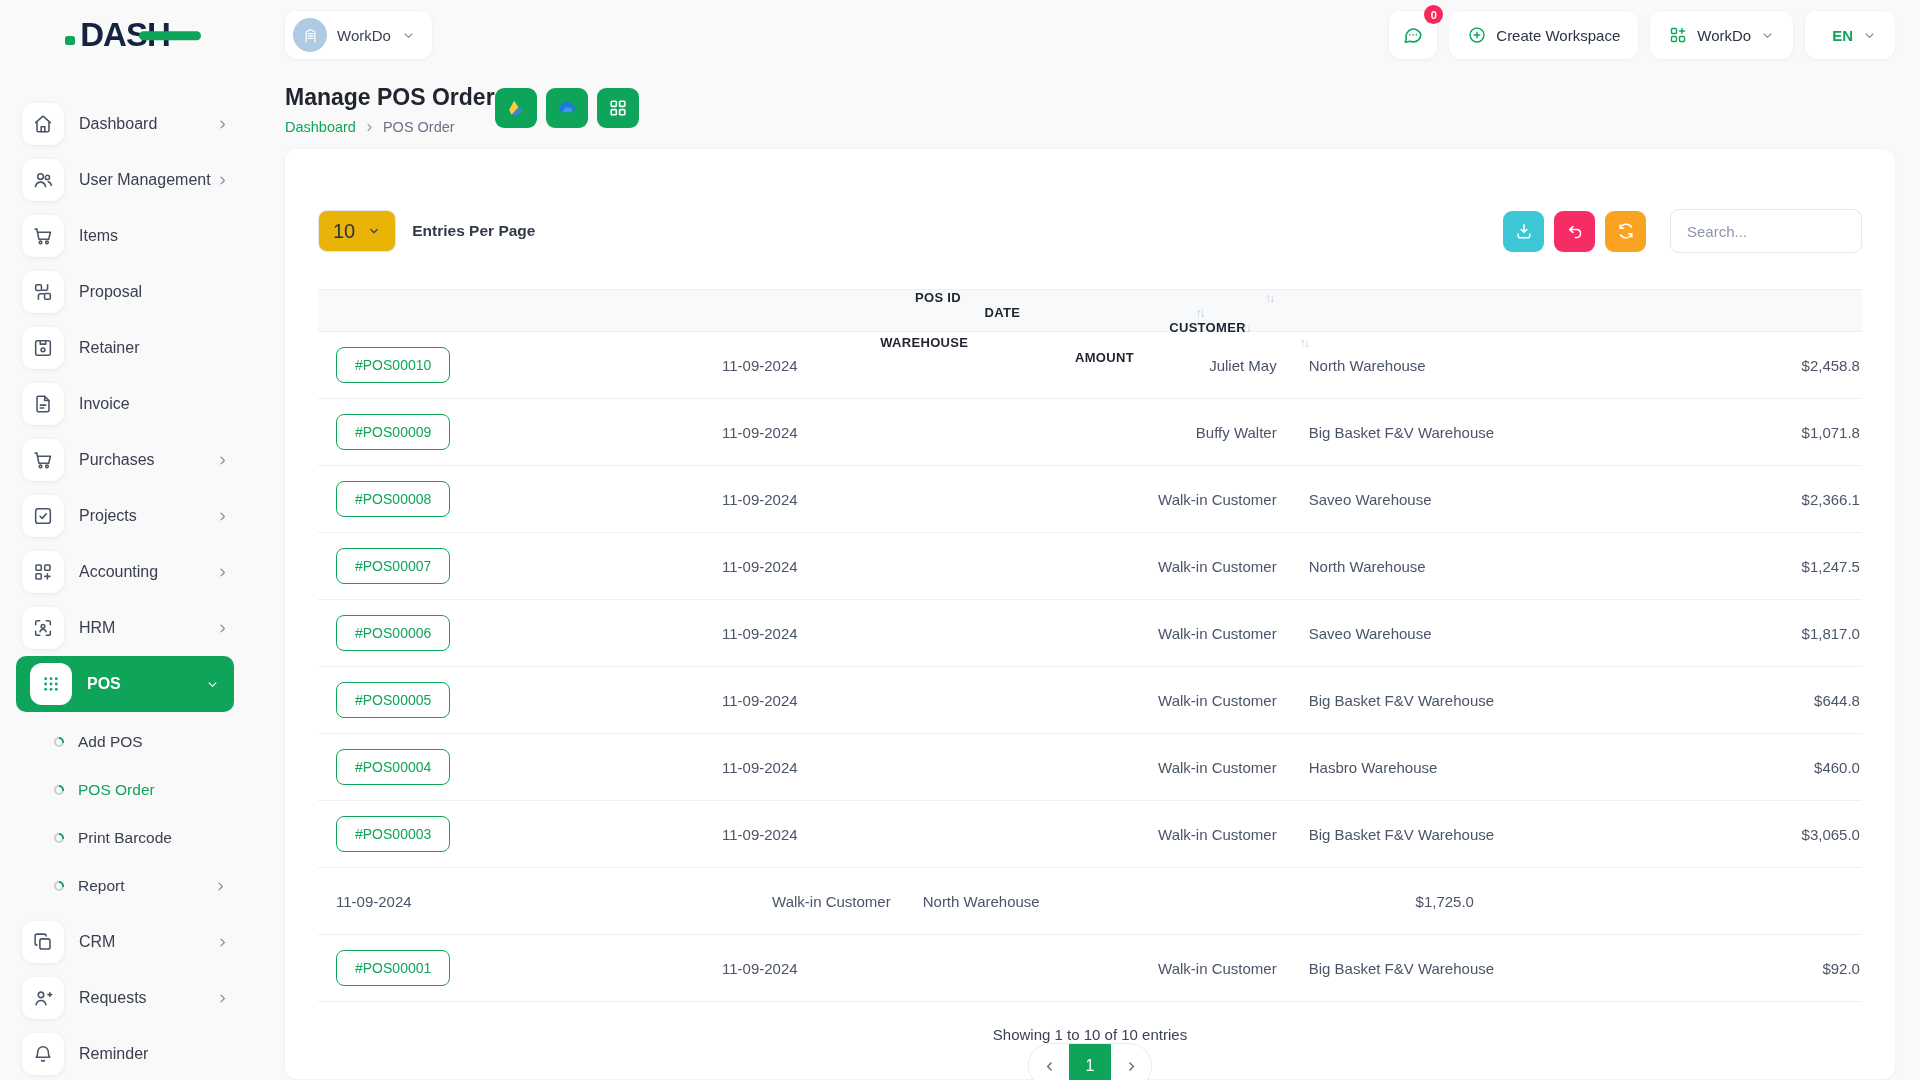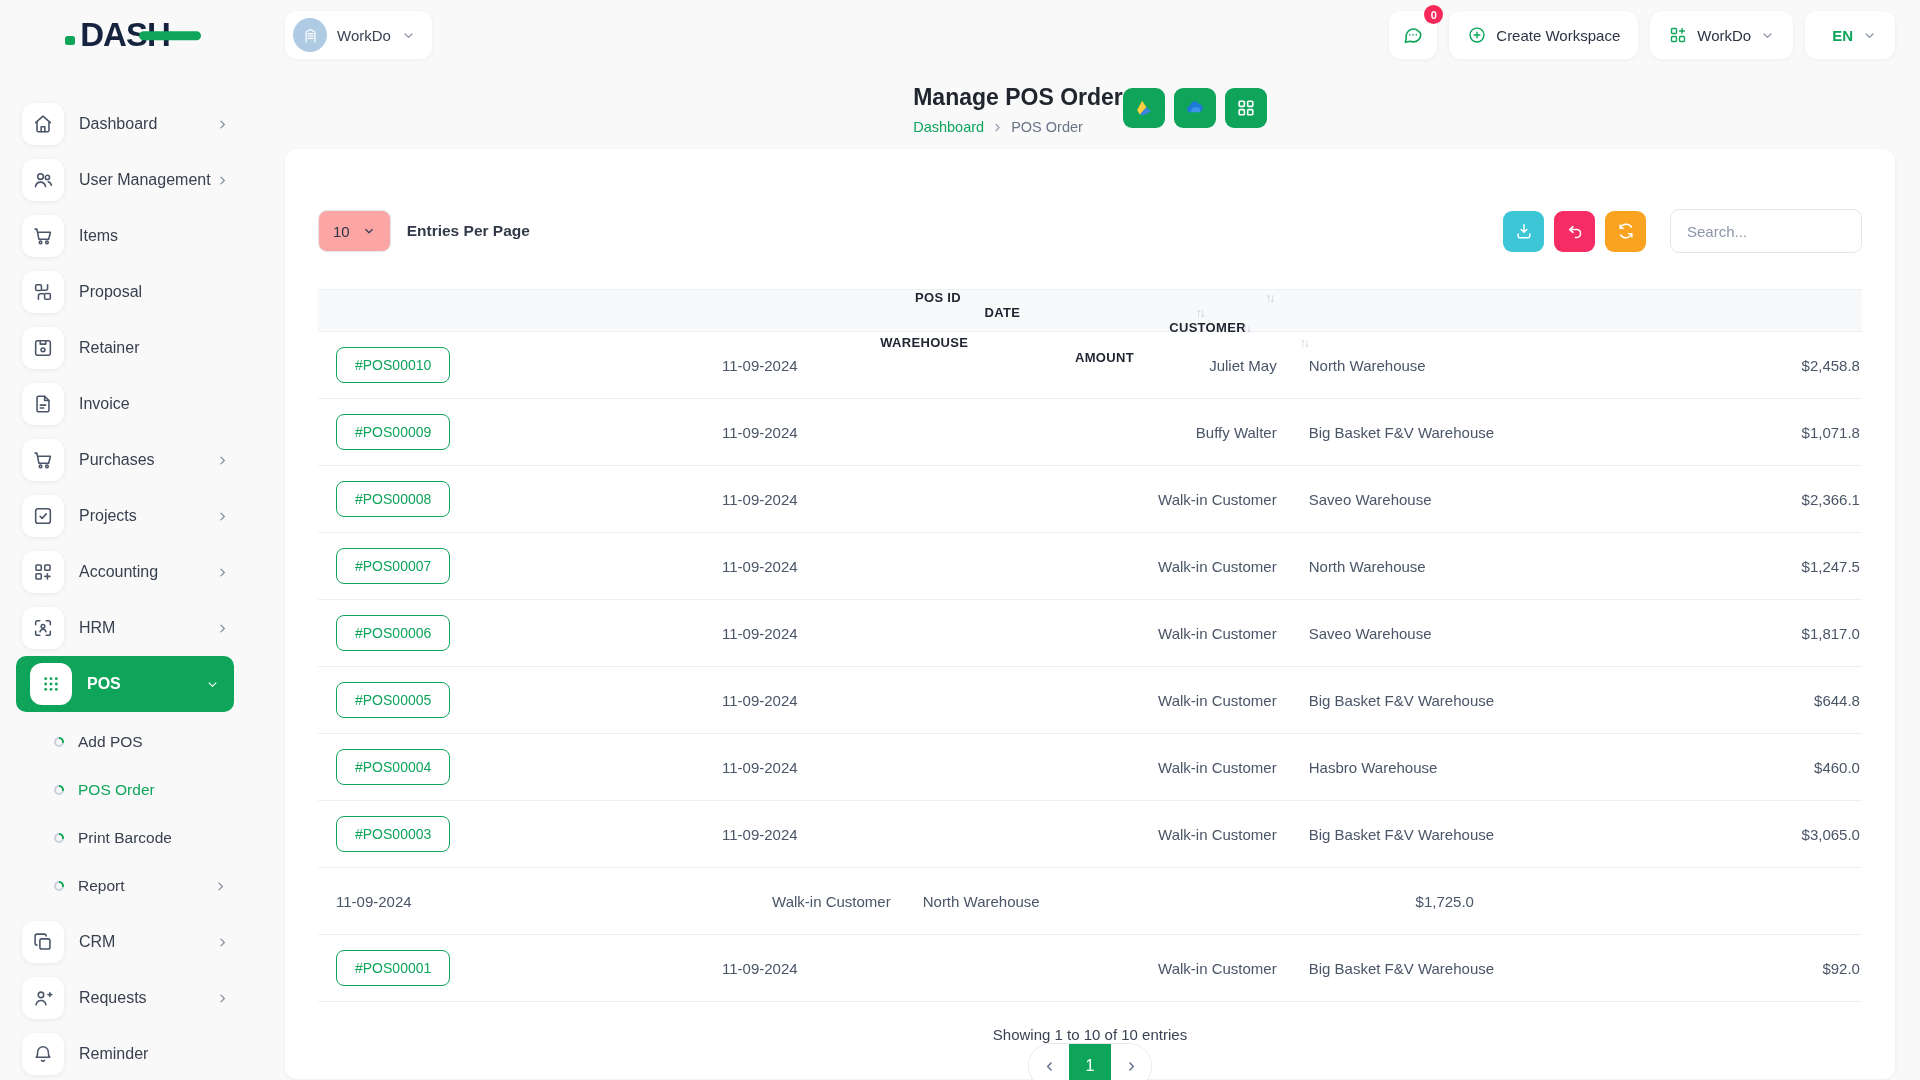--- a/index.html
+++ b/index.html
@@ -50,35 +50,35 @@
   .sb-item.active .sb-chev{color:#fff;}
   .sb-sub{padding:6px 0 4px 0;}
   .sb-subitem{display:flex;align-items:center;height:48px;padding:0 22px 0 54px;cursor:pointer;}
   .bullet{position:relative;width:10px;height:10px;border-radius:50%;background:conic-gradient(var(--accent) 0 28%,#C9CFDA 28% 100%);flex:0 0 10px;}
   .bullet::after{content:"";position:absolute;inset:2px;border-radius:50%;background:var(--bg);}
   .sb-sublabel{margin-left:14px;font-size:15.5px;color:var(--label);flex:1;}
   .sb-subitem.active .sb-sublabel{color:var(--accent);}
 
   
   .main{flex:1;padding:0 25px 0 35px;}
-  .page-head{margin-top:14px;display:flex;align-items:flex-start;justify-content:center;}
+  .page-head{margin-top:14px;display:flex;align-items:flex-start;justify-content:flex-start;}
   .page-title{font-size:23px;font-weight:700;color:#21262E;}
   .breadcrumb{margin-top:8px;display:flex;align-items:center;gap:7px;font-size:14.5px;}
   .crumb-link{color:var(--accent);cursor:pointer;}
   .crumb-sep{color:#9AA3B2;}
   .crumb-sep svg{width:13px;height:13px;}
   .crumb-current{color:#6A7486;}
   .head-actions{display:flex;gap:9px;margin-top:4px;}
   .hdr-action{width:42px;height:40px;border:none;border-radius:9px;background:var(--accent);display:flex;align-items:center;justify-content:center;cursor:pointer;}
   .hdr-action svg{width:22px;height:22px;}
 
   
   .card{margin-top:14px;background:var(--card);border-radius:12px;box-shadow:0 1px 4px rgba(20,30,60,.05);padding:60px 33px 26px;height:930px;}
   .controls{display:flex;align-items:center;}
-  .select{display:flex;align-items:center;gap:12px;height:42px;border:1px solid #E3E6EC;border-radius:9px;padding:0 14px;font-size:15px;color:#2B3344;cursor:pointer;background:#fca5a5;}
+  .select{display:flex;align-items:center;gap:12px;height:42px;border:1px solid #E3E6EC;border-radius:9px;padding:0 14px;font-size:20px;color:#2B3344;cursor:pointer;background:#eab308;}
   .select .chev svg{width:14px;height:14px;}
   .controls-label{margin-left:16px;font-size:15.5px;font-weight:600;color:#323A49;}
   .controls-right{margin-left:auto;display:flex;align-items:center;gap:10px;}
   .tool-btn{width:41px;height:41px;border:none;border-radius:9px;display:flex;align-items:center;justify-content:center;cursor:pointer;color:#fff;}
   .tool-btn svg{width:20px;height:20px;}
   .tool-download{background:var(--cyan);}
   .tool-undo{background:var(--pink);}
   .tool-refresh{background:var(--orange);}
   .search-input{margin-left:14px;width:192px;height:44px;border:1px solid #E3E6EC;border-radius:9px;padding:0 16px;font-size:15px;color:#2B3344;font-family:inherit;background:#fff;outline:none;}
   .search-input::placeholder{color:#8D96A8;}

